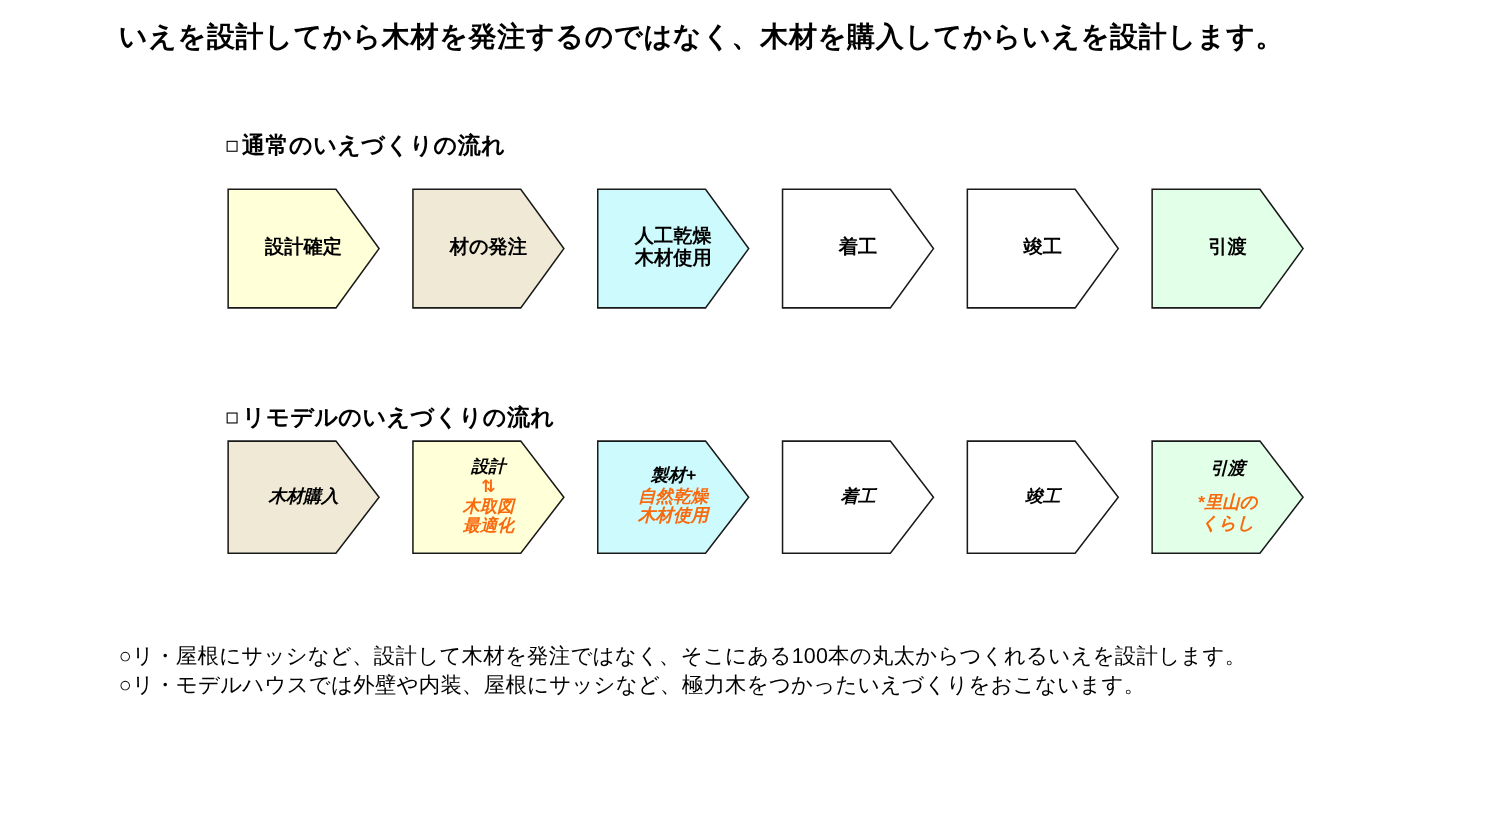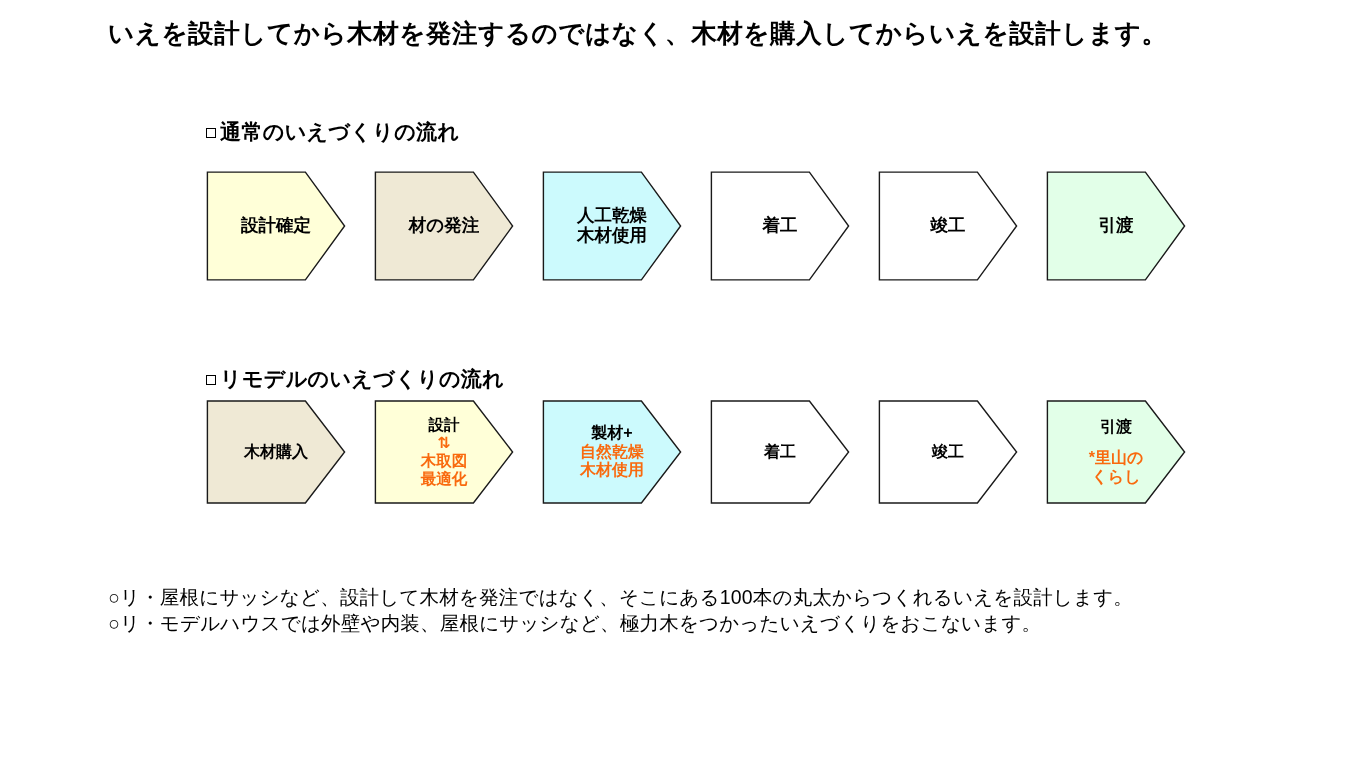--- a/index.html
+++ b/index.html
@@ -114,21 +114,21 @@
   #flow-row-normal .arrow-step:last-child { margin-right: 0; }
   #flow-row-normal .arrow-label { font-size: 17.5px; }
 
   
   #flow-row-remodel .arrow-step {
     width: 140px;
     height: 104px;
     margin-right: 28px;
   }
   #flow-row-remodel .arrow-step:last-child { margin-right: 0; }
-  #flow-row-remodel .arrow-label { font-size: 16px; }
+  #flow-row-remodel .arrow-label { font-size: 16px; font-style: italic; }
   #flow-row-remodel .arrow-step.compact .arrow-label { font-size: 15.5px; }
 
   
   .footer-notes {
     position: absolute;
     left: 108px;
     top: 585px;
     font-size: 19.5px;
     line-height: 1.33;
     letter-spacing: 0.2px;

